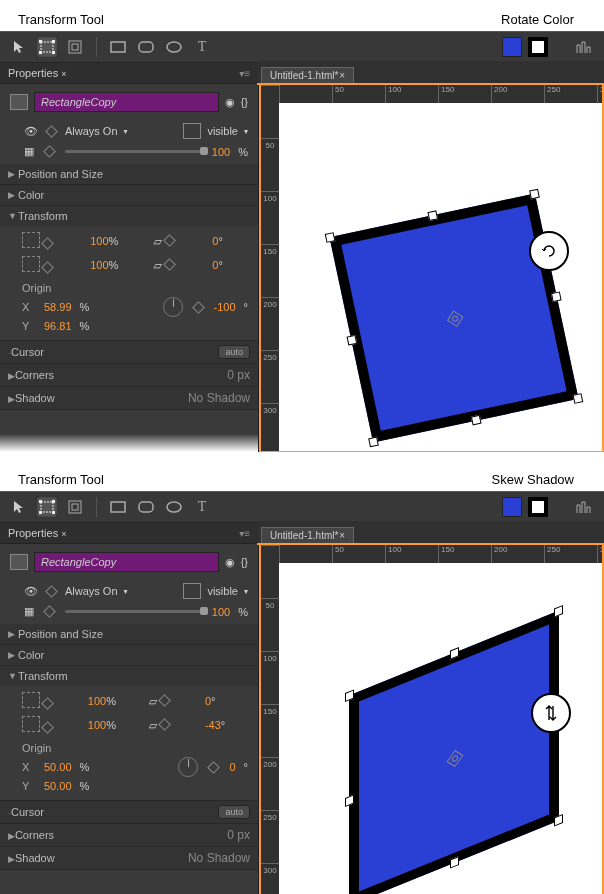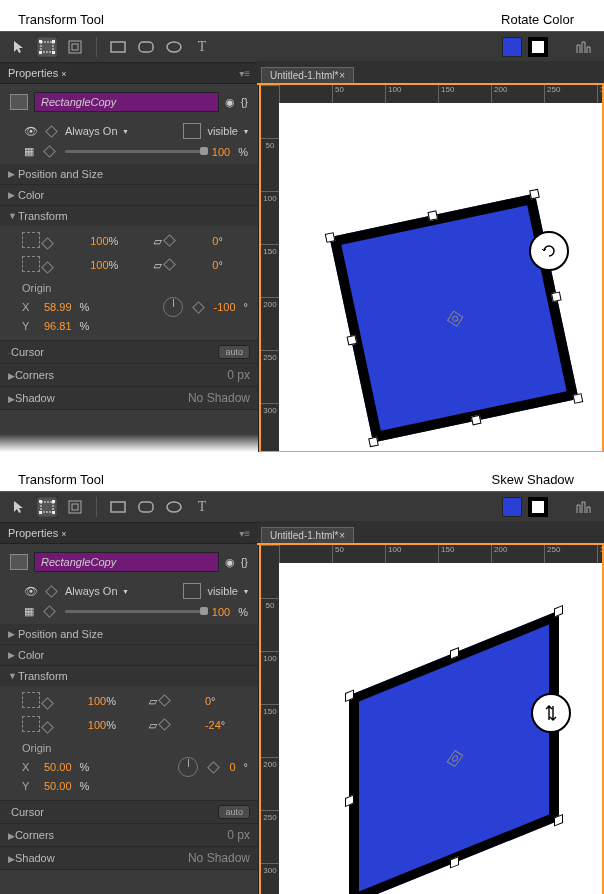--- a/index.html
+++ b/index.html
@@ -696,21 +696,21 @@
           <div class="section-body">
             <div class="transform-grid">
               <span><span class="mini-icon"></span><span class="diamond"></span></span>
               <span><span class="val-orange">100</span><span>%</span></span>
               <span><span>▱</span><span class="diamond"></span></span>
               <span><span class="val-orange">0</span><span>°</span></span>
 
               <span><span class="mini-icon"></span><span class="diamond"></span></span>
               <span><span class="val-orange">100</span><span>%</span></span>
               <span><span>▱</span><span class="diamond"></span></span>
-              <span><span class="val-orange">-24</span><span>°</span></span>
+              <span><span class="val-orange">-43</span><span>°</span></span>
             </div>
             <div style="color:#aaa;margin-bottom:2px">Origin</div>
             <div class="origin-row">
               <span class="origin-label">X</span>
               <span class="val-orange"><span>50.00</span></span>
                 <span>%</span>
               <span style="flex:1"></span>
               <span class="dial"></span>
               <span class="diamond"></span>
               <span class="val-orange">0</span>

